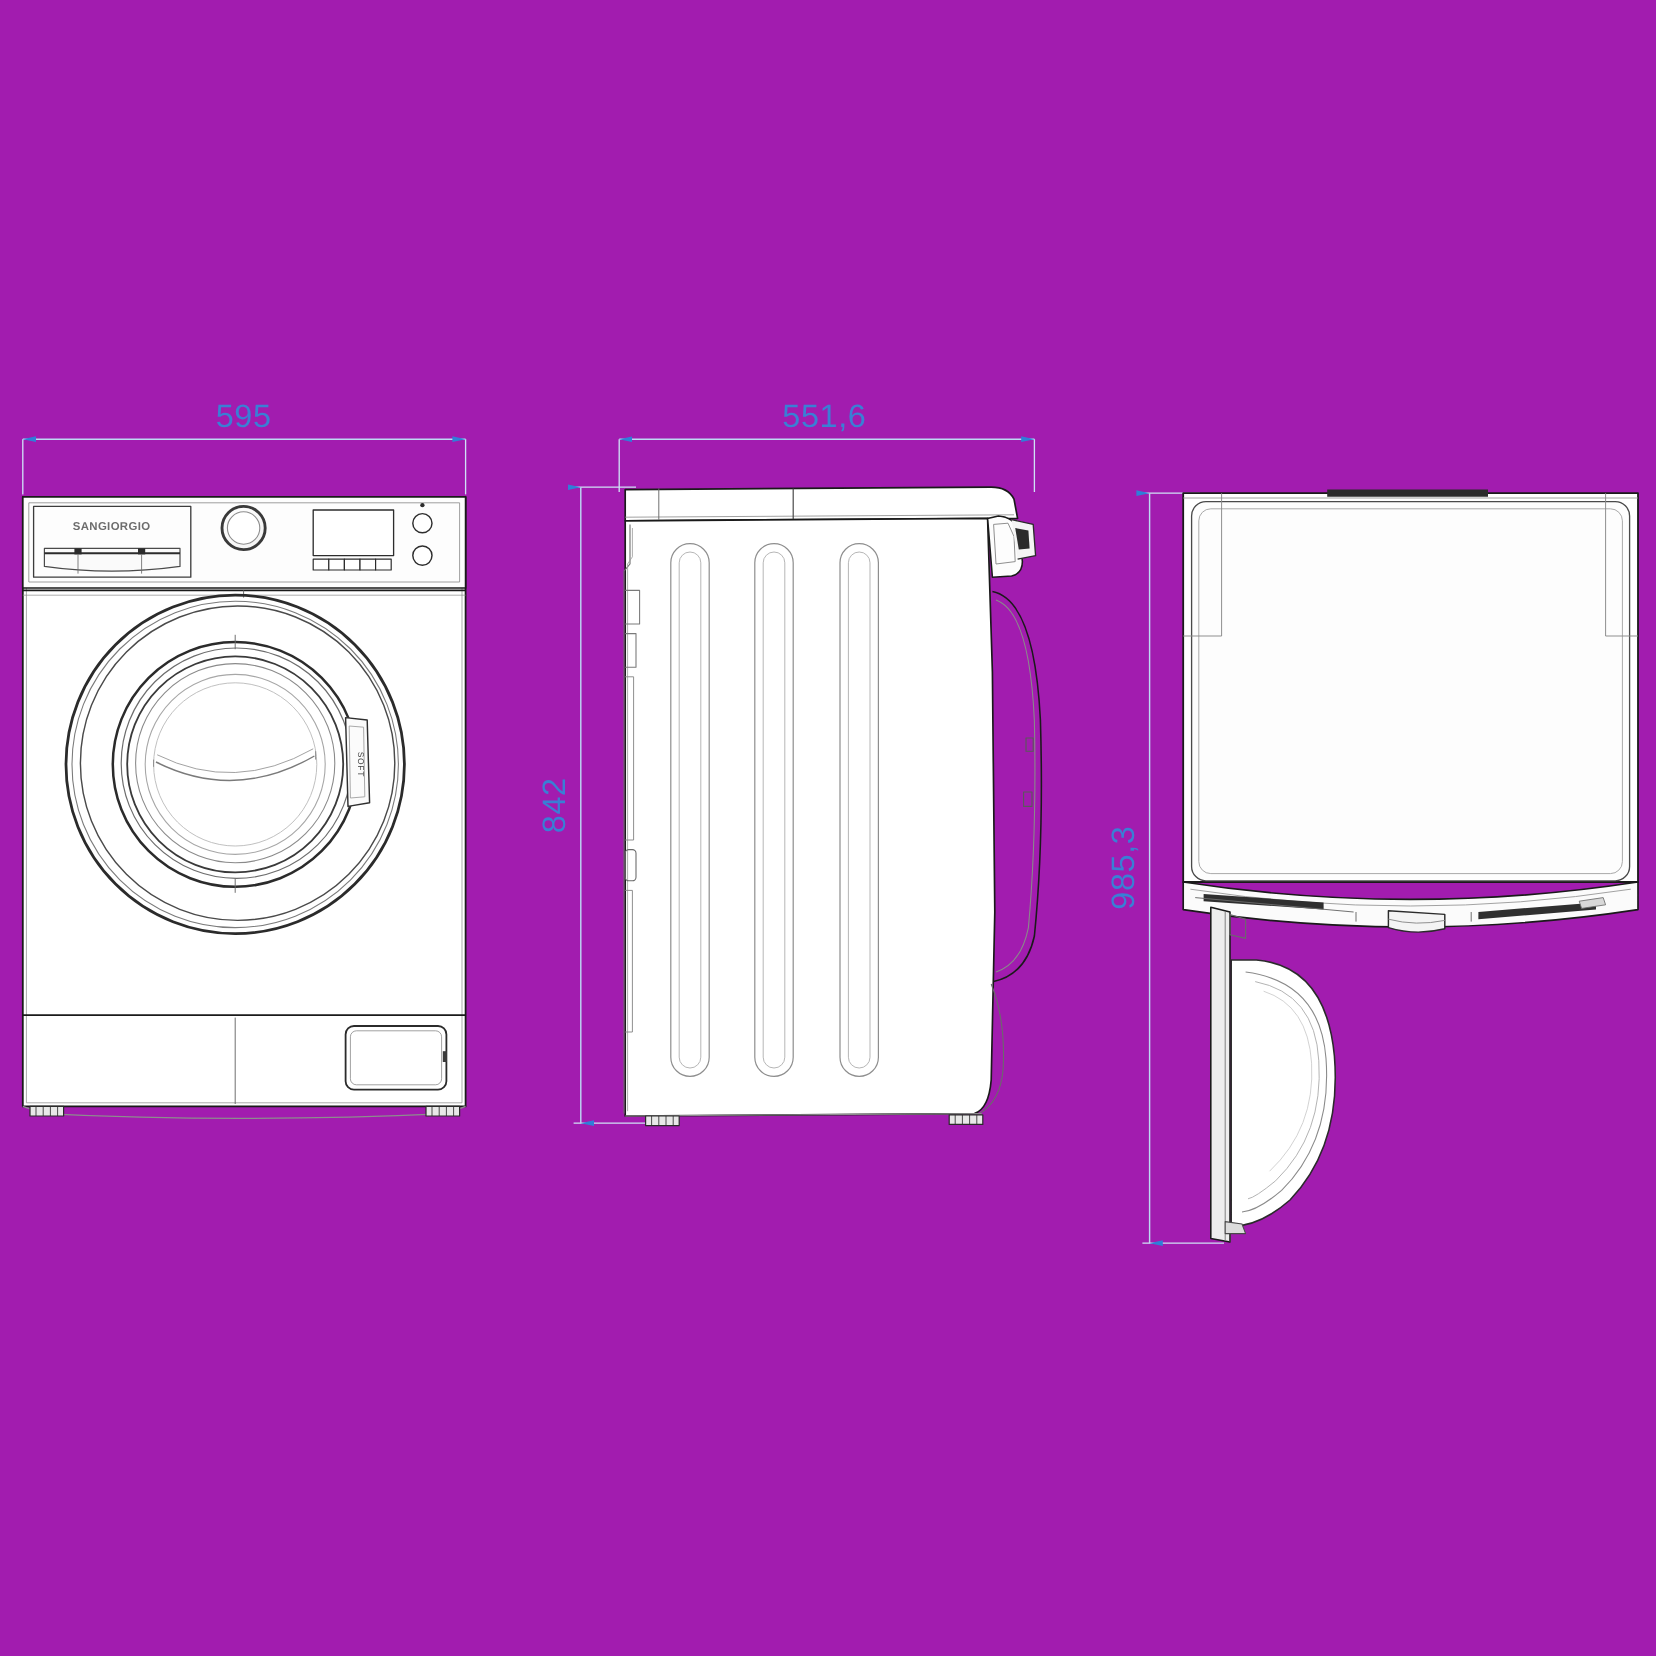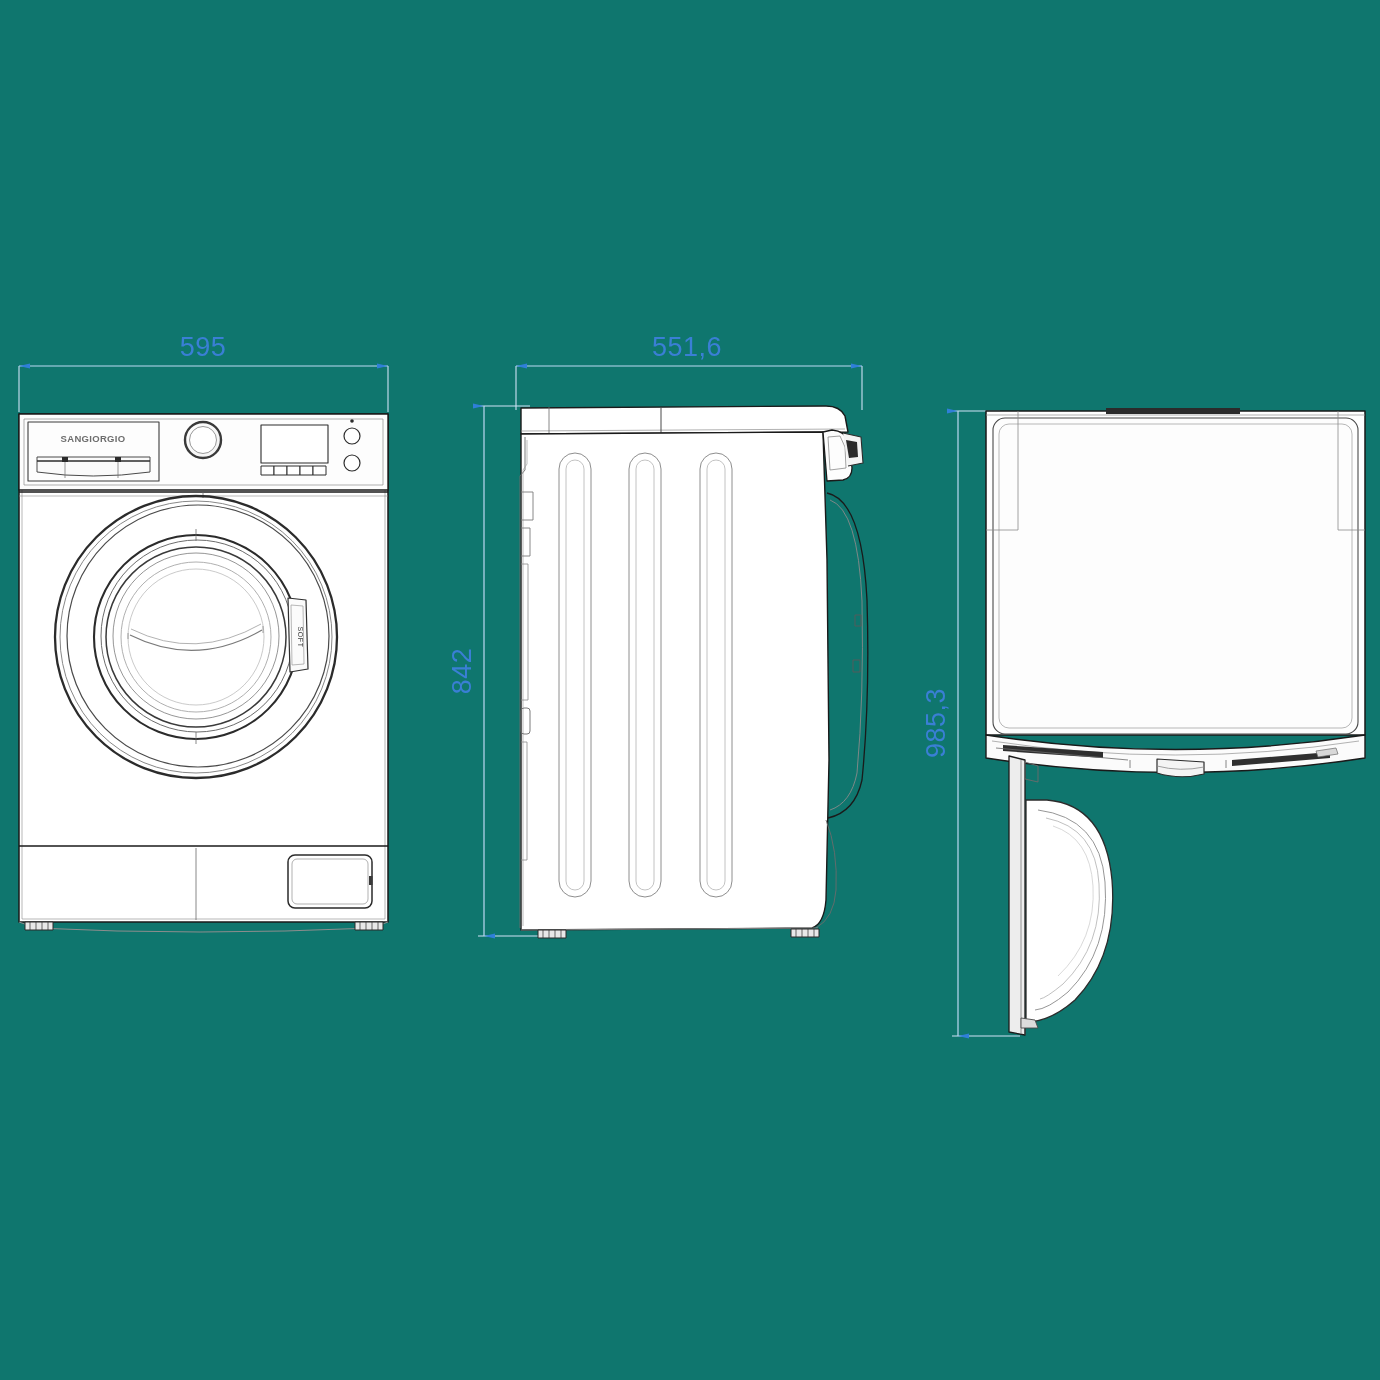--- a/index.html
+++ b/index.html
@@ -10,21 +10,21 @@
   body {
     width: 1380px;
     height: 1380px;
     font-family: "Liberation Sans", sans-serif;
     overflow: hidden;
   }
   #sheet {
     position: relative;
     width: 1380px;
     height: 1380px;
-    background: #0f766e;
+    background: #a21caf;
   }
   svg#drawing {
     position: absolute;
     left: 0;
     top: 0;
     width: 1380px;
     height: 1380px;
   }
   .dim-text {
     font-family: "Liberation Sans", sans-serif;

